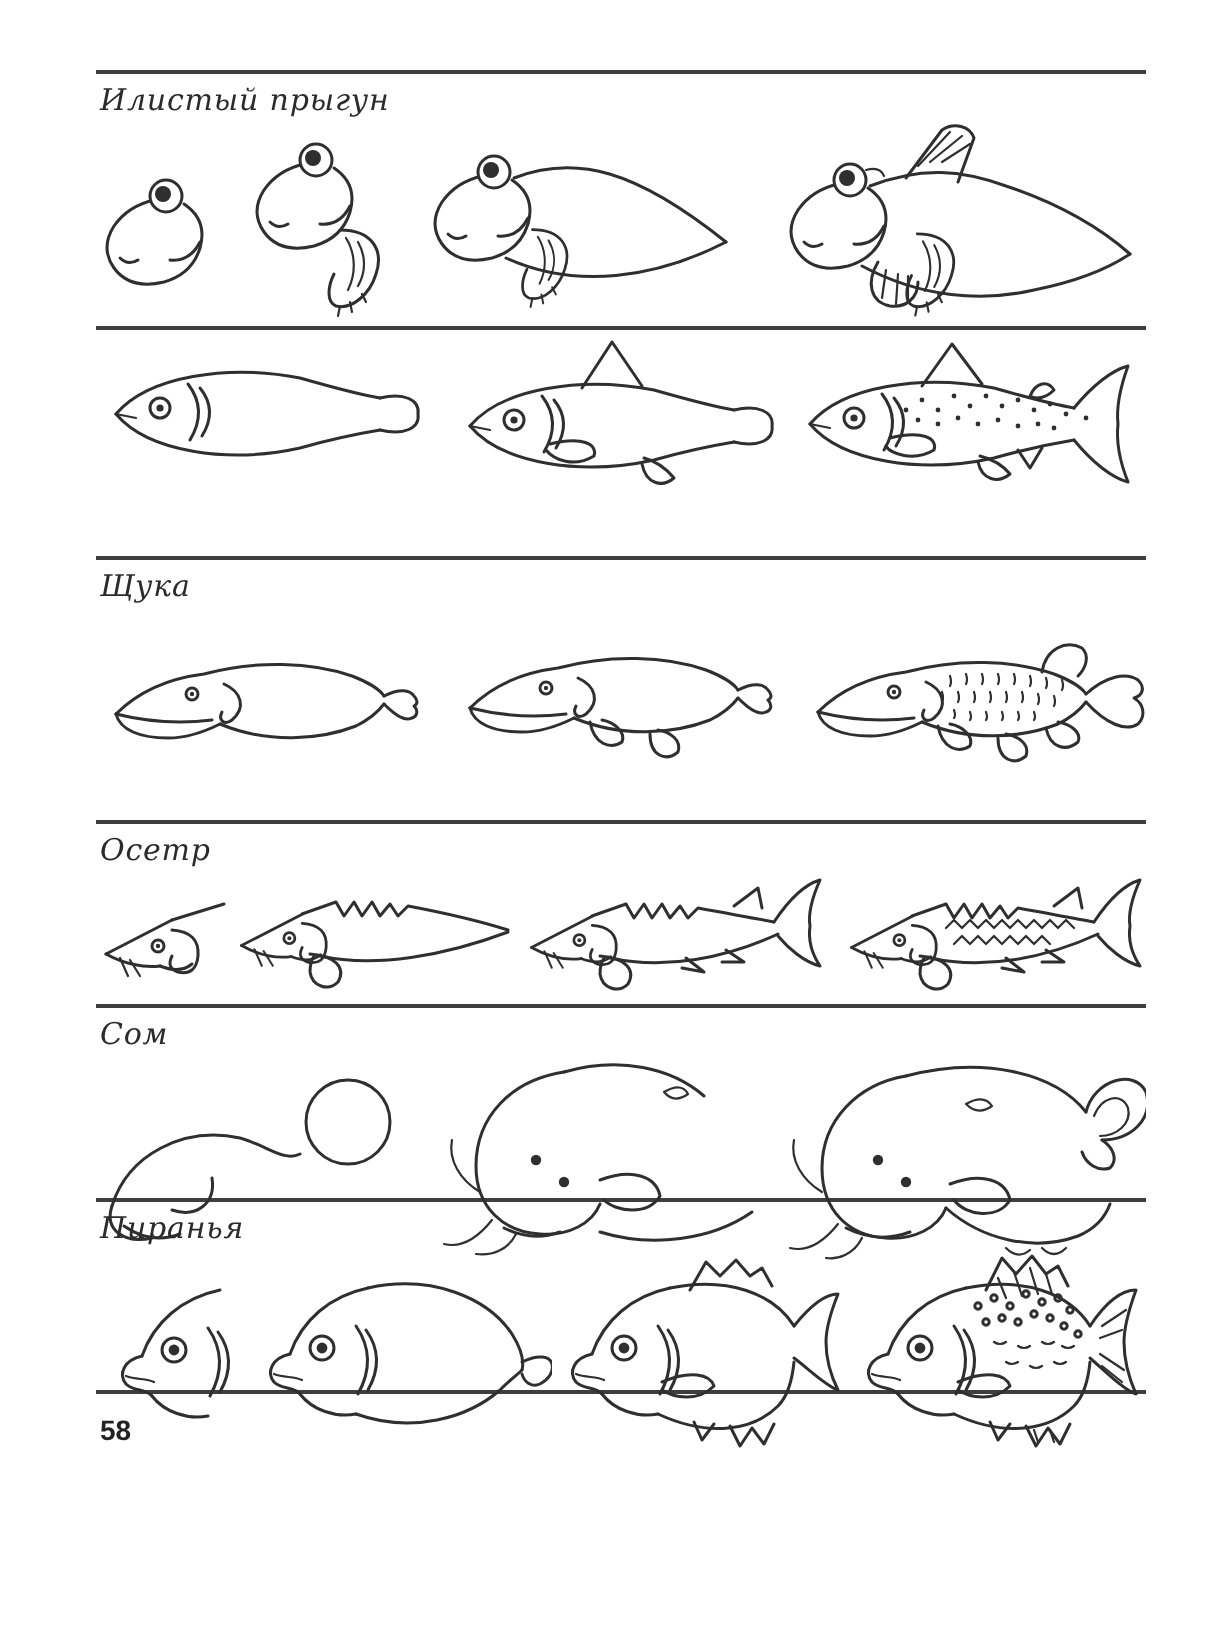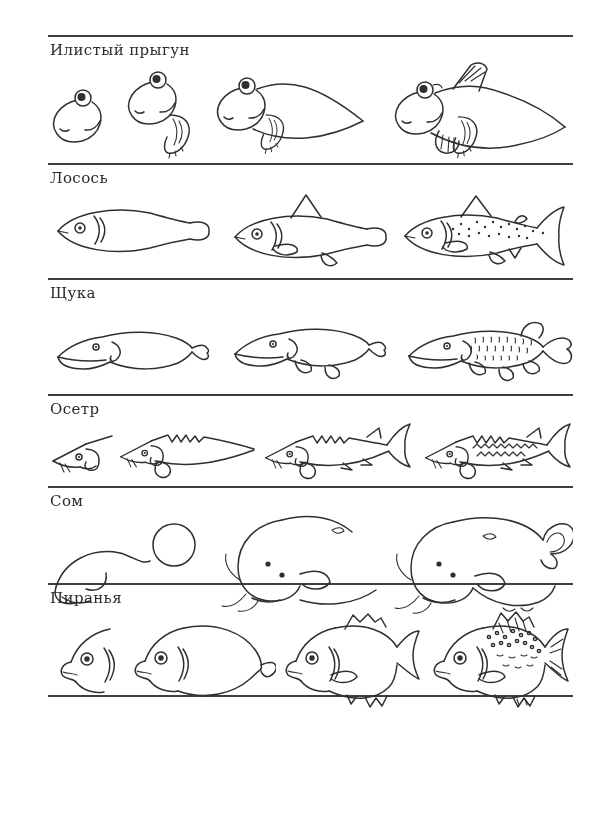--- a/index.html
+++ b/index.html
@@ -1,20 +1,20 @@
 <!DOCTYPE html>
 <html><head>
 <meta charset="utf-8">
 <style>
   html,body { margin:0; padding:0; background:#ffffff; }
   body { width:613px; height:813px; position:relative; font-family:"Liberation Sans",sans-serif; overflow:hidden; }
   .page { position:absolute; left:48px; top:35px; width:525px; }
   .section { box-sizing:border-box; }
   .rule { border-top:2px solid #3e3e3e; height:0; }
-  .label { font-family:"DejaVu Serif",serif; font-size:15px; color:#2b2b2b; letter-spacing:.4px; margin:4px 0 0 2px; height:20px; }
+  .label { font-family:"DejaVu Serif",serif; font-style:italic; font-size:15px; color:#2b2b2b; letter-spacing:.4px; margin:4px 0 0 2px; height:20px; }
   .row { display:flex; justify-content:space-between; align-items:center; }
   .row.top { align-items:flex-start; }
   svg { display:block; }
   svg path, svg circle, svg ellipse, svg line {
     fill:none; stroke:#2f2f2f; stroke-width:1.5; stroke-linecap:round; stroke-linejoin:round;
   }
   svg .k { fill:#2f2f2f; stroke:none; }
   svg .w { fill:#ffffff; }
   svg .thin { stroke-width:1.1; }
   .footer { margin-top:0; }
@@ -112,21 +112,20 @@
         <path class="thin" d="M42 24 q7 -2 9 3"></path>
         <path d="M48 70 C42 80 44 90 54 92 C62 93 68 88 68 80"></path>
         <path class="thin" d="M52 74 L50 88 M58 76 L57 91 M63 77 L63 90"></path>
         <use href="#ms-fin" transform="translate(60,54) scale(0.95)"></use>
       </svg>
     </div>
   </div>
 
   <div class="section" style="height:115px">
     <div class="rule"></div>
-    <div class="label">Лосось</div>
     <div class="row">
       <svg width="172" height="66" viewBox="0 0 172 66">
         <use href="#salmon-front" x="2" y="0"></use>
         <use href="#salmon-tailstub" x="2" y="0"></use>
       </svg>
       <svg width="162" height="78" viewBox="0 0 162 78">
         <g transform="translate(0,12)">
           <use href="#salmon-front"></use>
           <use href="#salmon-tailstub"></use>
           <path d="M64 14 L79 -9 L94 13"></path>
@@ -161,21 +160,21 @@
             <circle class="k" cx="92" cy="33" r="1.2"></circle>
           <circle class="k" cx="102" cy="31" r="1.2"></circle>
             <circle class="k" cx="112" cy="34" r="1.2"></circle>
           <circle class="k" cx="122" cy="33" r="1.2"></circle>
             <circle class="k" cx="130" cy="35" r="1.2"></circle>
         </g>
       </svg>
     </div>
   </div>
 
-  <div class="section" style="height:116px">
+  <div class="section" style="height:132px">
     <div class="rule"></div>
     <div class="label">Щука</div>
     <div class="row">
       <svg width="172" height="62" viewBox="0 0 172 62">
         <use href="#pike-front" x="4" y="2"></use>
         <use href="#pike-tailstub" x="4" y="2"></use>
       </svg>
       <svg width="168" height="80" viewBox="0 0 168 80">
         <g transform="translate(2,8)">
           <use href="#pike-front"></use>
@@ -276,21 +275,21 @@
         <path class="thin" d="M28 84 C20 94 12 98 4 96"></path>
         <path class="thin" d="M40 91 C36 99 28 102 22 101"></path>
         <path class="thin" d="M20 68 C10 62 4 52 6 42"></path>
         <path d="M32 86 Q48 94 64 88"></path>
         <path class="thin" d="M92 24 q9 -5 13 1 q-7 5 -13 -1"></path>
         <path d="M84 64 C100 58 112 62 114 72 C108 82 92 80 86 72"></path>
       </svg>
     </div>
   </div>
 
-  <div class="section" style="height:112px">
+  <div class="section" style="height:96px">
     <div class="rule"></div>
     <div class="label">Пиранья</div>
     <div class="row">
       <svg width="78" height="84" viewBox="0 0 78 84">
         <use href="#pir-head" transform="translate(6,6)"></use>
       </svg>
       <svg width="148" height="90" viewBox="0 0 148 90">
         <g transform="translate(0,8)">
           <use href="#pir-head"></use>
           <path d="M56 3 C88 -4 116 8 128 26 C133 34 134 40 133 44"></path>
@@ -338,15 +337,16 @@
           <circle cx="105" cy="22" r="1.6"></circle>
             <circle cx="112" cy="26" r="1.6"></circle>
           <path class="thin" d="M70 30 q3 2 6 0 M82 32 q3 2 6 0 M94 30 q3 2 6 0 M104 32 q3 2 6 0 M76 40 q3 2 6 0 M88 42 q3 2 6 0 M100 40 q3 2 6 0"></path>
         </g>
       </svg>
     </div>
   </div>
 
   <div class="footer">
     <div class="rule"></div>
+    <div class="pagenum">58</div>
   </div>
 
 </div>
 
 </body></html>

